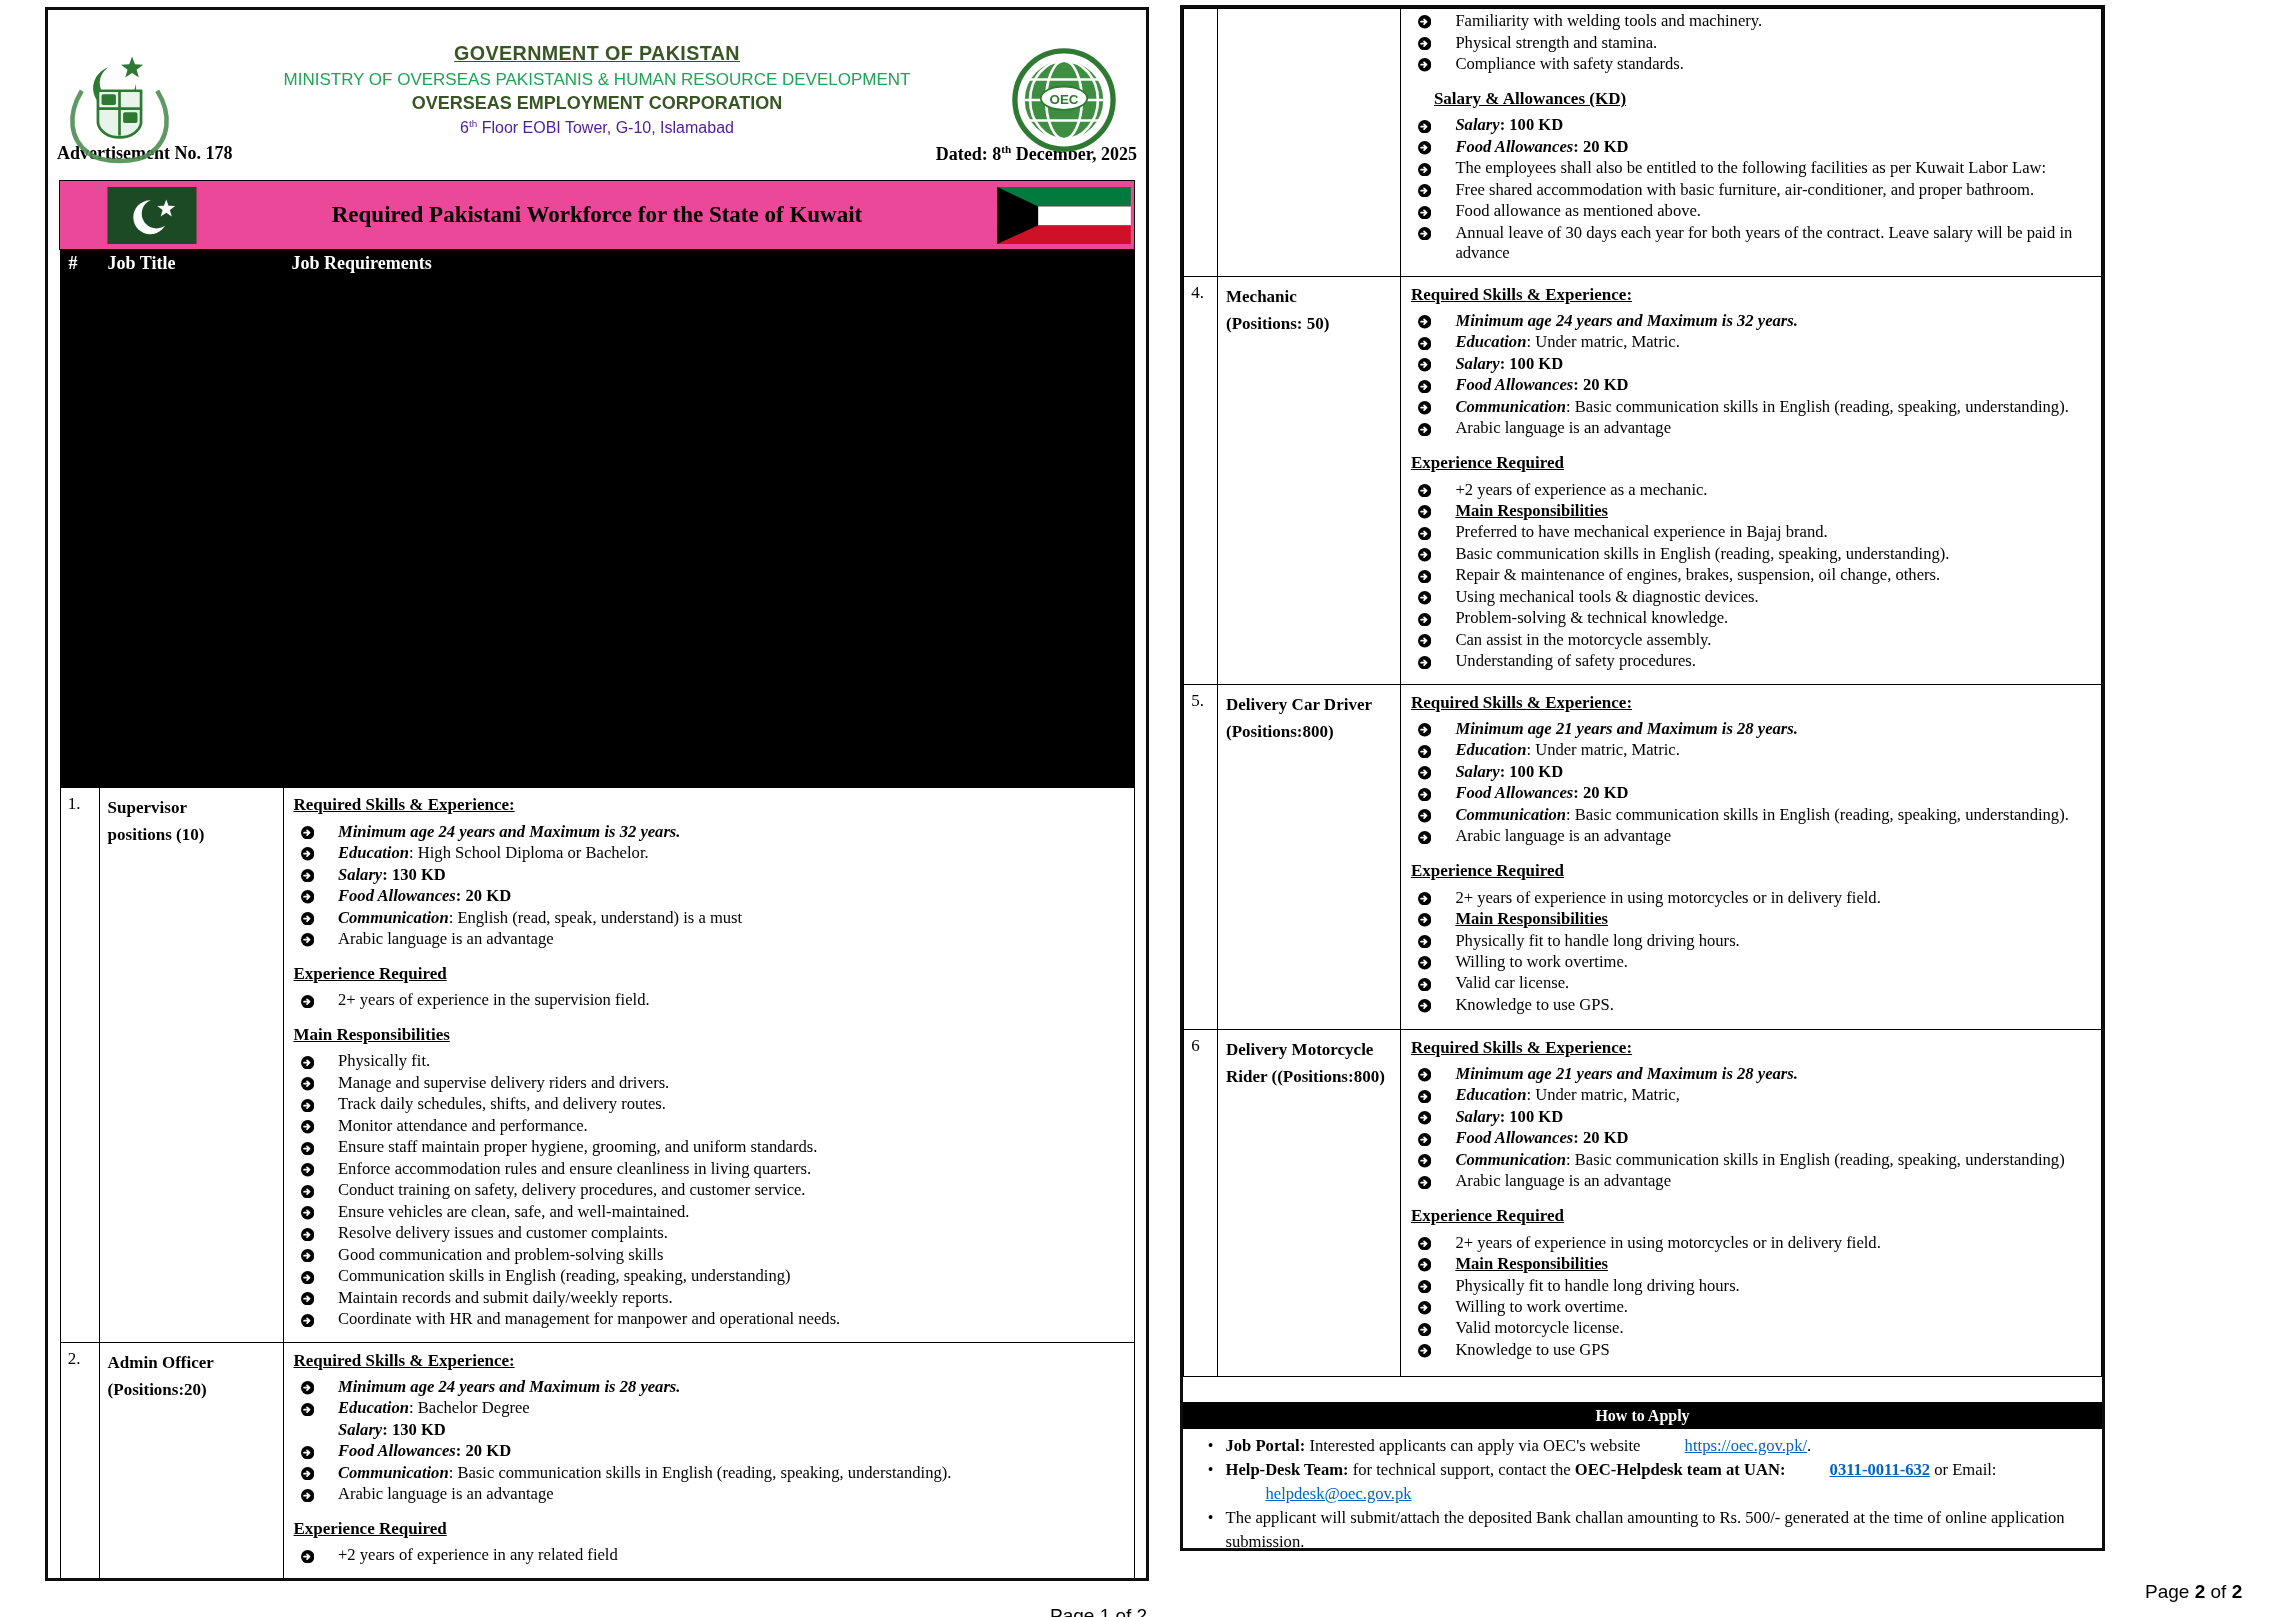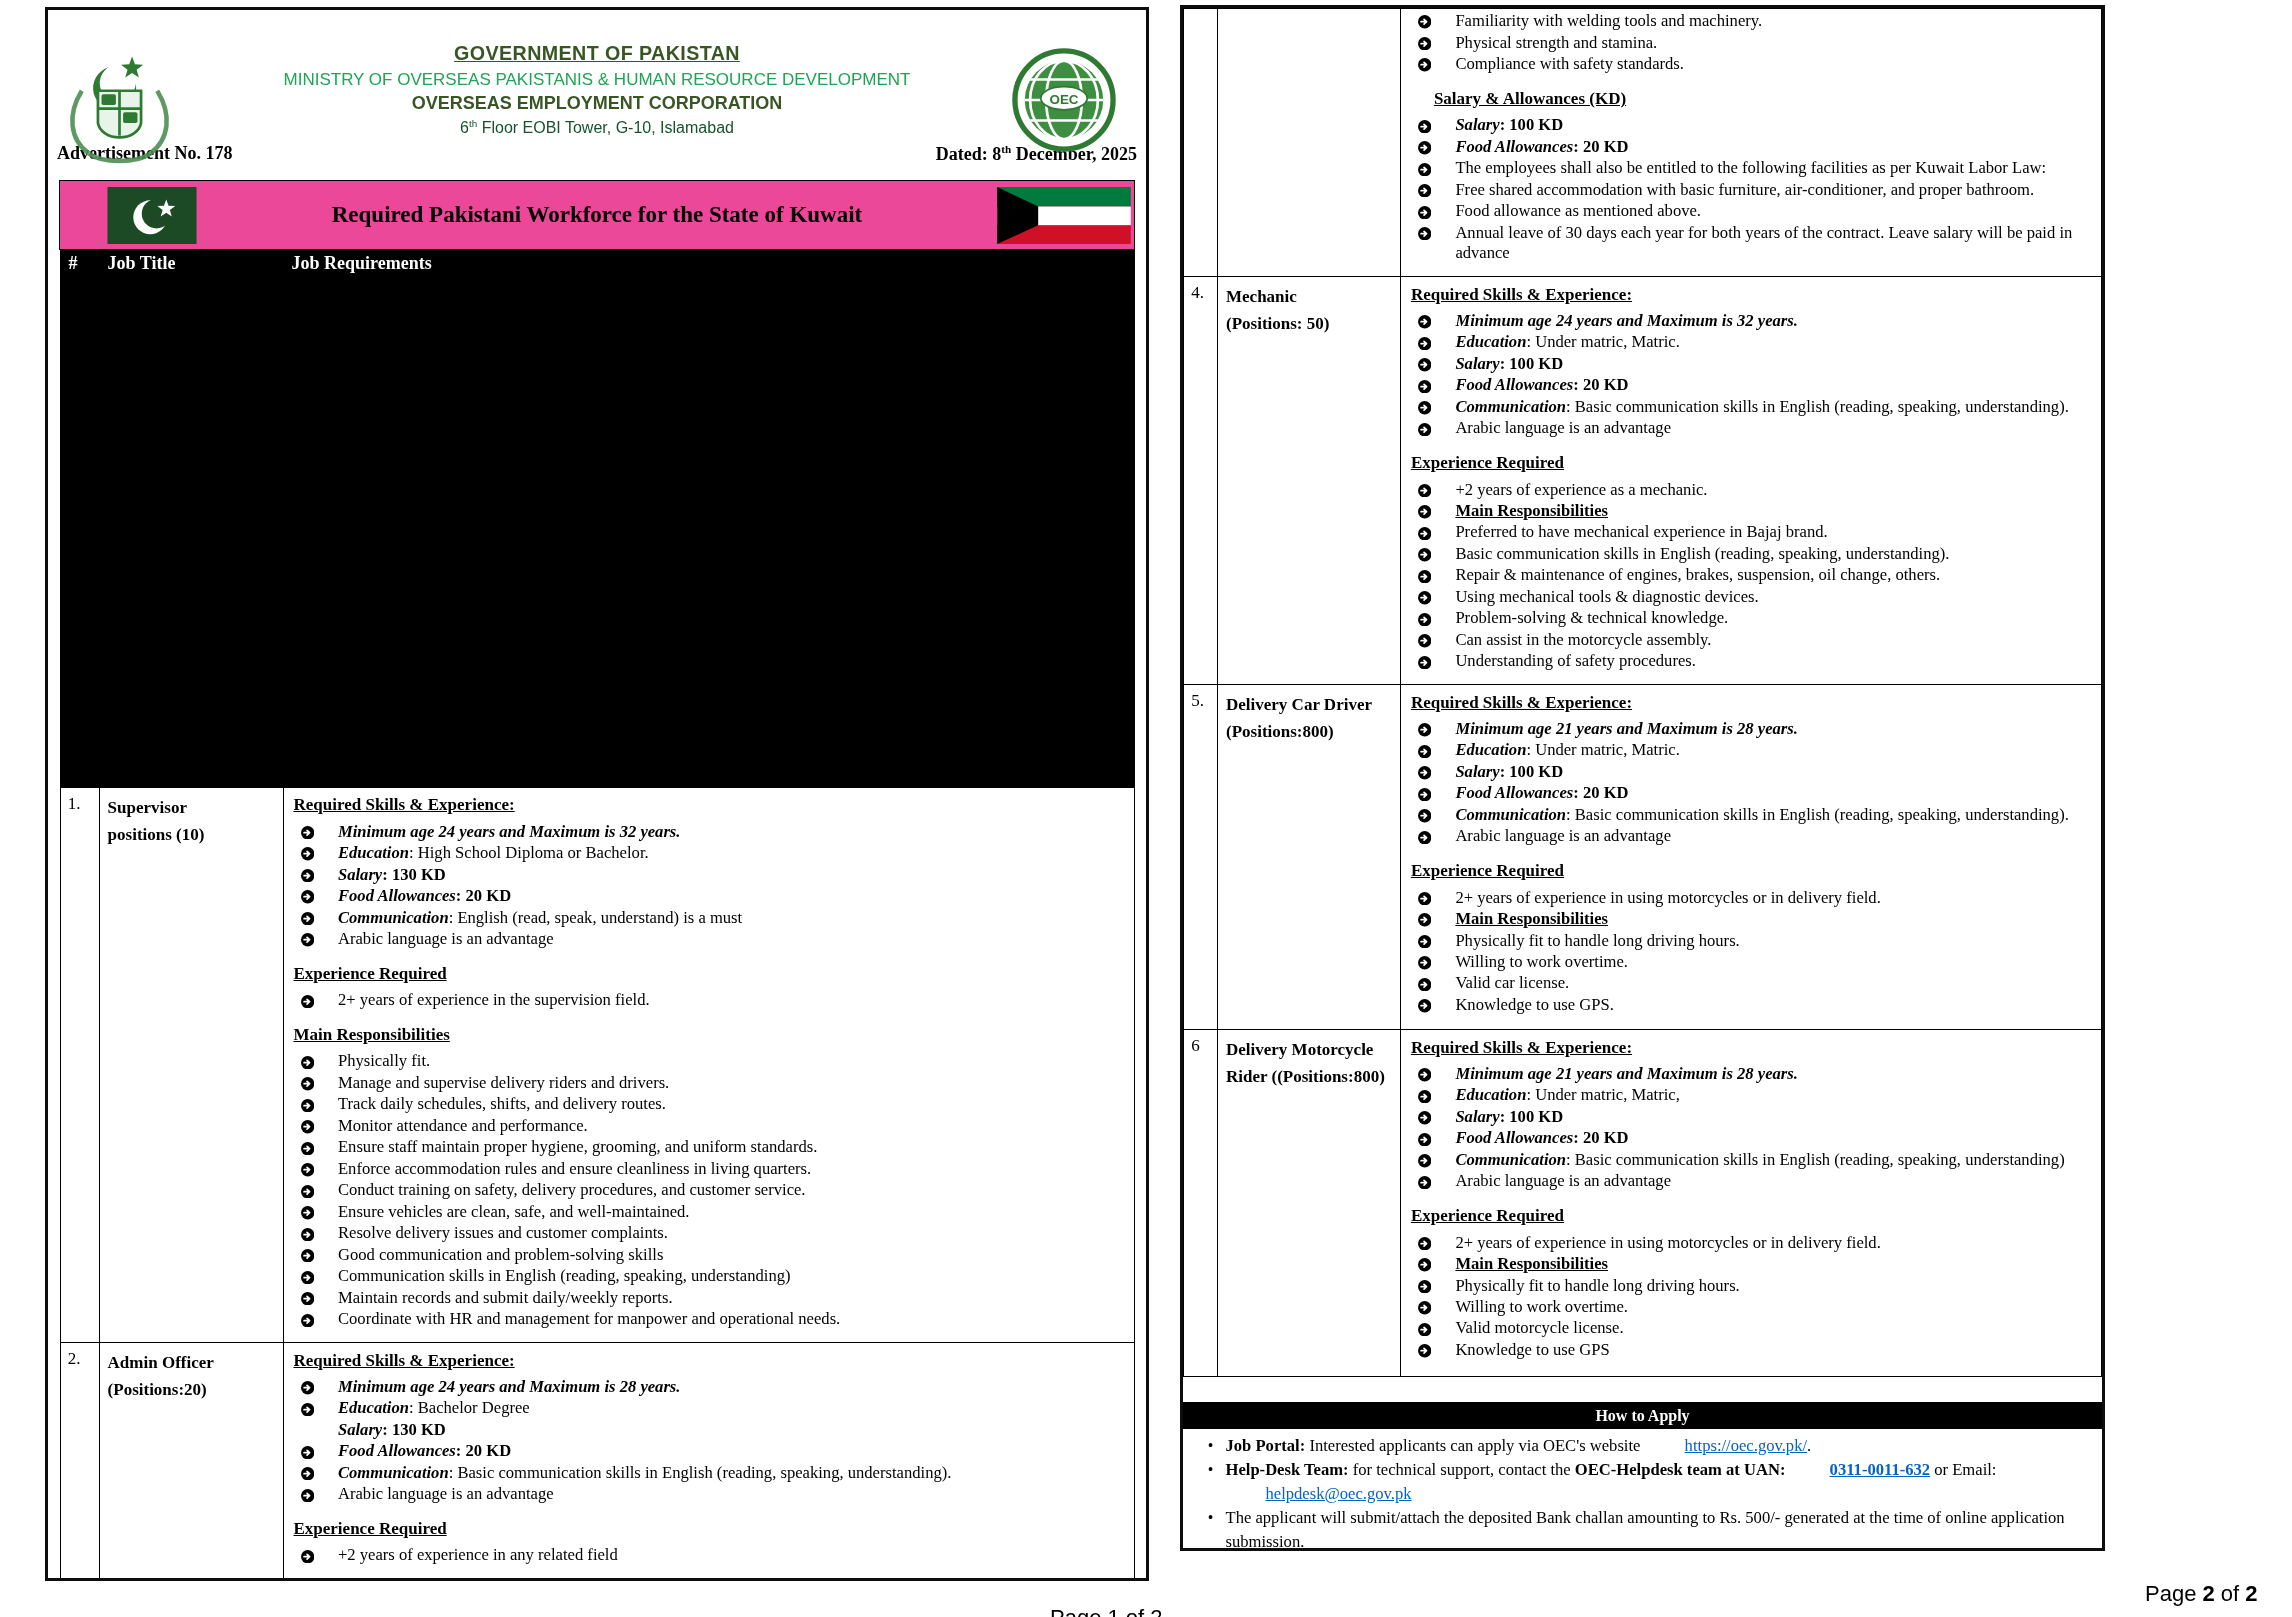--- a/index.html
+++ b/index.html
@@ -8,21 +8,21 @@
   .page{position:absolute;background:#fff;border:3.6px solid #0d0d0d;box-sizing:border-box;overflow:hidden;}
   #page1{left:45px;top:7.2px;width:1104px;height:1574px;}
   #page2{left:1180px;top:4.5px;width:925px;height:1546px;}
 
   
   .hdr{position:relative;height:154px;}
   .hdr-center{text-align:center;padding-top:16px;font-family:"Liberation Sans", sans-serif;margin-top:16px;}
   .hdr-l1{font-size:19.7px;font-weight:bold;color:#375623;text-decoration:underline;letter-spacing:0.4px;}
   .hdr-l2{font-size:17px;color:#1fa455;margin-top:4.5px;}
   .hdr-l3{font-size:18px;font-weight:bold;color:#375623;margin-top:3.6px;}
-  .hdr-l4{font-size:16px;color:#14532d;margin-top:3.6px;}
+  .hdr-l4{font-size:16px;color:#4c1d95;margin-top:3.6px;}
   .adv-row{display:flex;justify-content:space-between;padding:0 9px;font-size:18px;font-weight:bold;margin-top:5.4px;}
   sup{font-size:.62em;}
   .emblem{position:absolute;left:14.3px;top:18px;}
   .oeclogo{position:absolute;right:29px;top:16px;}
 
   
   .banner{margin:0 10.7px;height:68px;border:1.8px solid #000;background:#ec4899;position:relative;
           display:flex;align-items:center;justify-content:center;}
   .banner-title{font-size:23px;font-weight:bold;}
   .pakflag{position:absolute;left:47px;top:5.4px;}
@@ -63,21 +63,21 @@
   .hta-body{padding:5.4px 5.4px 3.6px 12.5px;}
   .hta-item{display:flex;font-size:16.6px;line-height:24px;}
   .hta-dot{flex:none;width:30px;text-align:center;font-size:16px;}
   .closing{border-top:1.8px solid #444;color:#f00000;font-weight:bold;font-size:17.5px;padding:3.6px 7.2px 5.4px;}
   .footbar{background:#6d28d9;color:#fff;font-weight:bold;font-size:17.5px;padding:5.4px 0 7.2px 23px;
            border-top:2.7px solid #000;}
   .link{color:#0563c1;text-decoration:underline;margin-left:40px;}
   .b{font-weight:bold;}
 
   
-  .pglabel{position:absolute;font-family:"Liberation Sans", sans-serif;font-size:22px;color:#000;}
+  .pglabel{position:absolute;font-family:"Liberation Sans", sans-serif;font-size:19px;color:#000;}
   #pg1label{left:1050px;top:1605px;}
   #pg2label{left:2145px;top:1581px;}
 </style>
 </head>
 <body>
 
 <div class="page" id="page1">
   <div class="hdr">
     <span class="emblem">
       <svg width="115" height="124" viewBox="0 0 128 138" aria-hidden="true">

